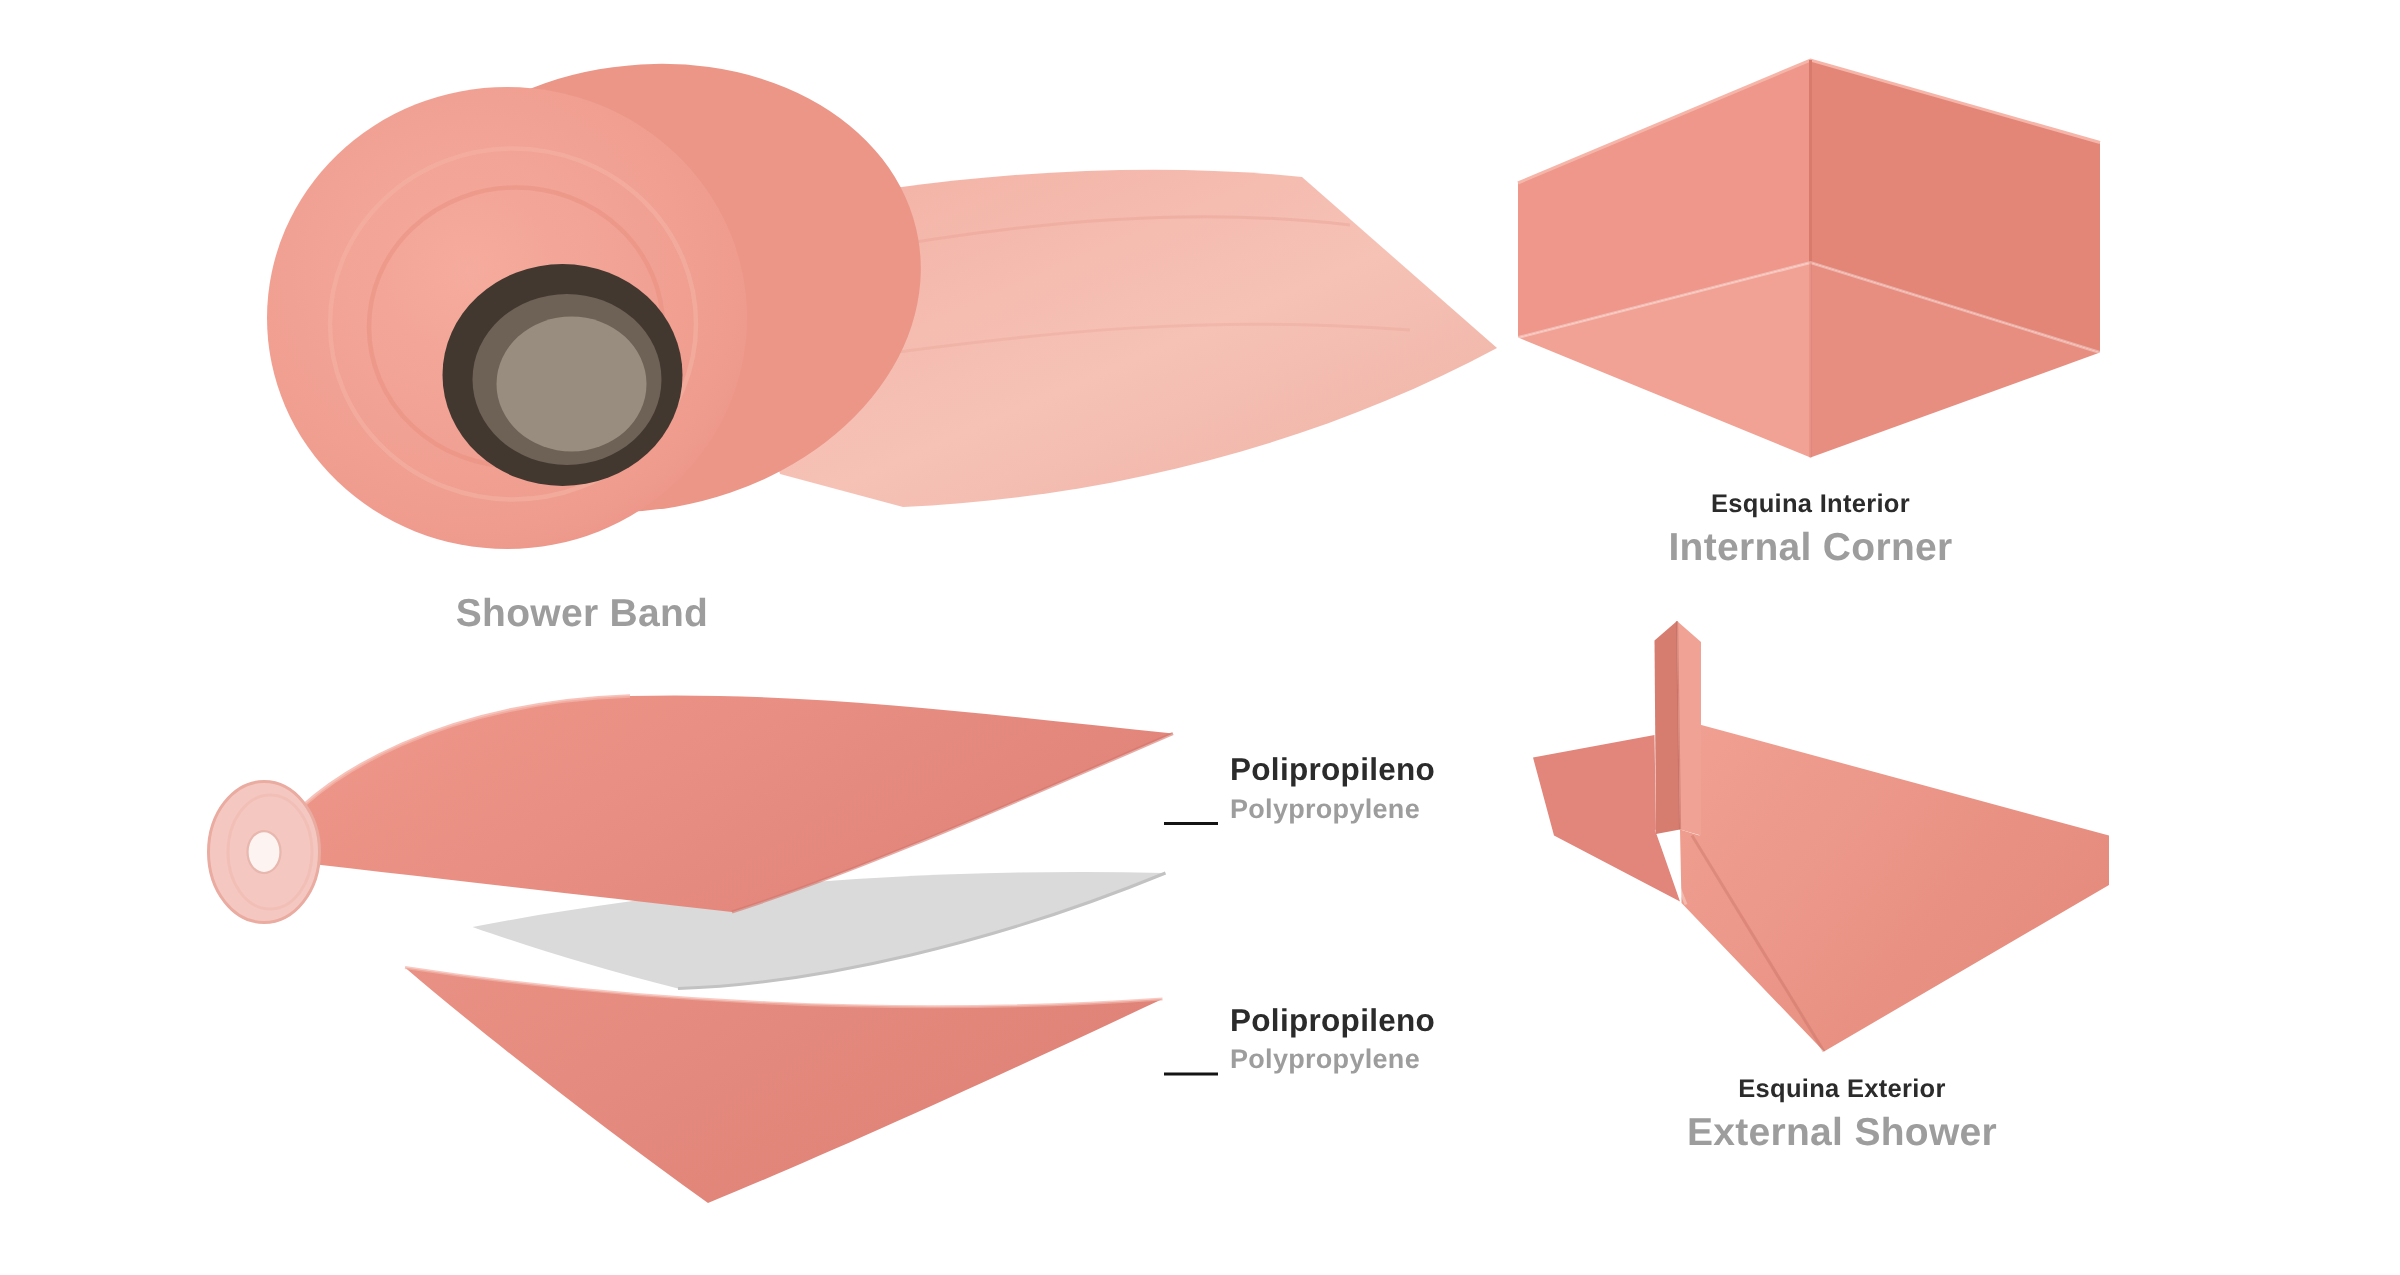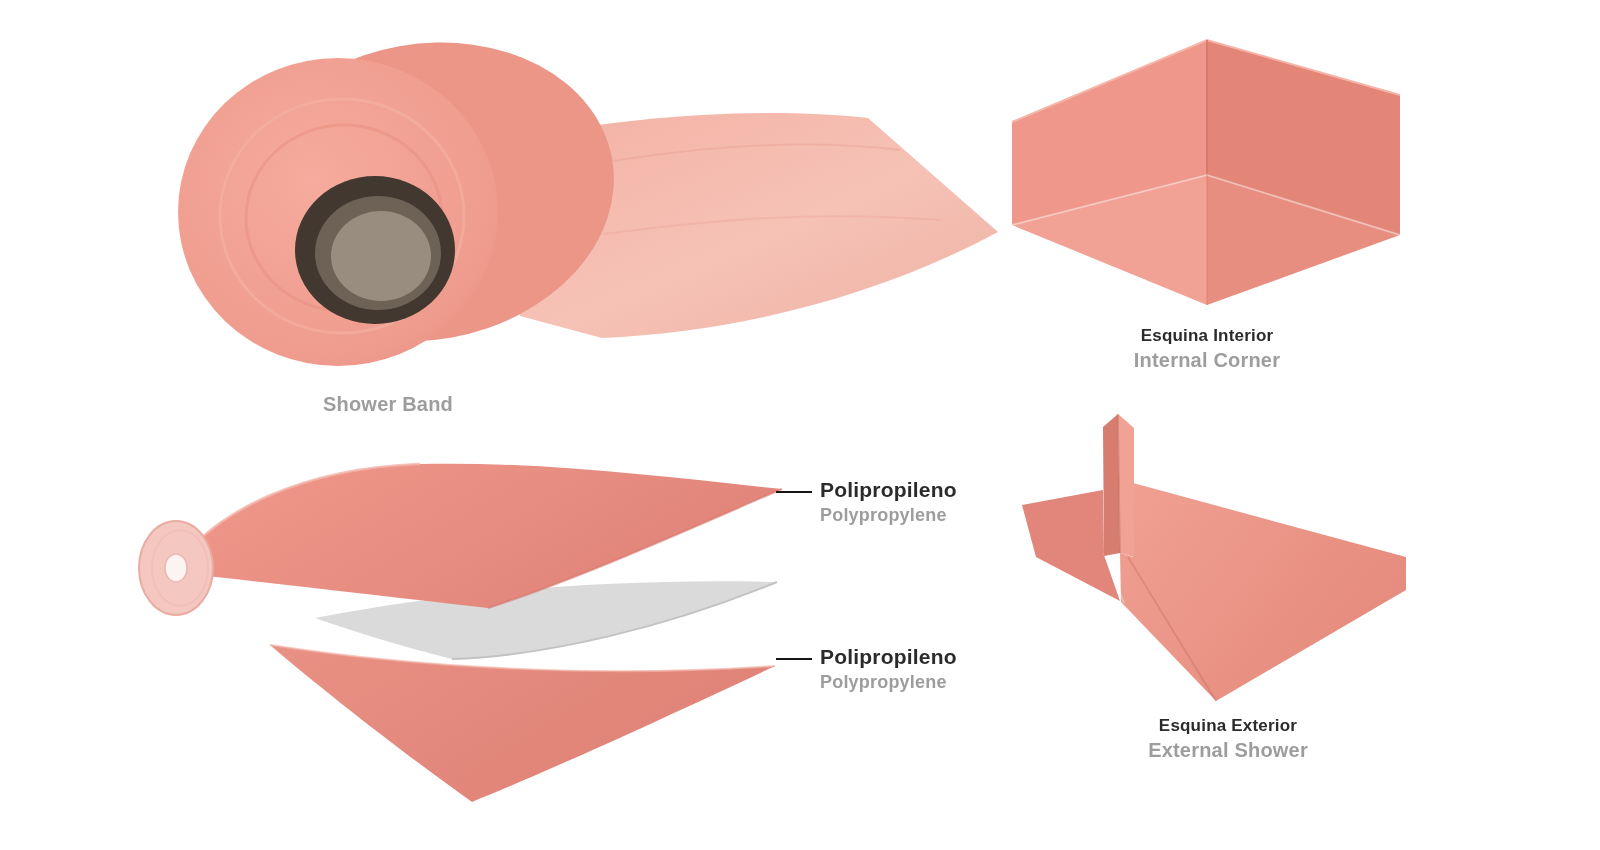--- a/index.html
+++ b/index.html
@@ -4,22 +4,22 @@
 <title>Diagram</title>
 <style>
   html,body { margin:0; padding:0; background:#ffffff; }
   .canvas {
     position:relative; width:1600px; height:850px; background:#ffffff;
     overflow:hidden; font-family:"Liberation Sans", sans-serif;
   }
   .canvas svg { position:absolute; display:block; }
   .caption { position:absolute; text-align:center; width:300px; }
   .caption .es { font-size:17px; font-weight:700; color:#2b2b2b; letter-spacing:.2px; }
-  .caption .en { font-size:20px; font-weight:700; color:#9d9d9d; margin-top:3px; letter-spacing:.2px; }
-  .layer-label { position:absolute; display:flex; align-items:flex-start; }
+  .caption .en { font-size:26px; font-weight:700; color:#9d9d9d; margin-top:3px; letter-spacing:.2px; }
+  .layer-label { position:absolute; display:flex; align-items:flex-end;margin-top:24px; }
   .leader { width:36px; height:2px; background:#141414; margin-top:13px; margin-right:8px; flex:0 0 auto; }
   .layer-label .es { font-size:21px; font-weight:700; color:#2b2b2b; letter-spacing:.2px; }
   .layer-label .en { font-size:18px; font-weight:700; color:#9d9d9d; margin-top:3px; letter-spacing:.2px; }
 </style>
 </head>
 <body>
 
 <div class="canvas">
 
   <svg style="left:90px; top:20px;" width="920" height="370" viewBox="0 0 920 370">

